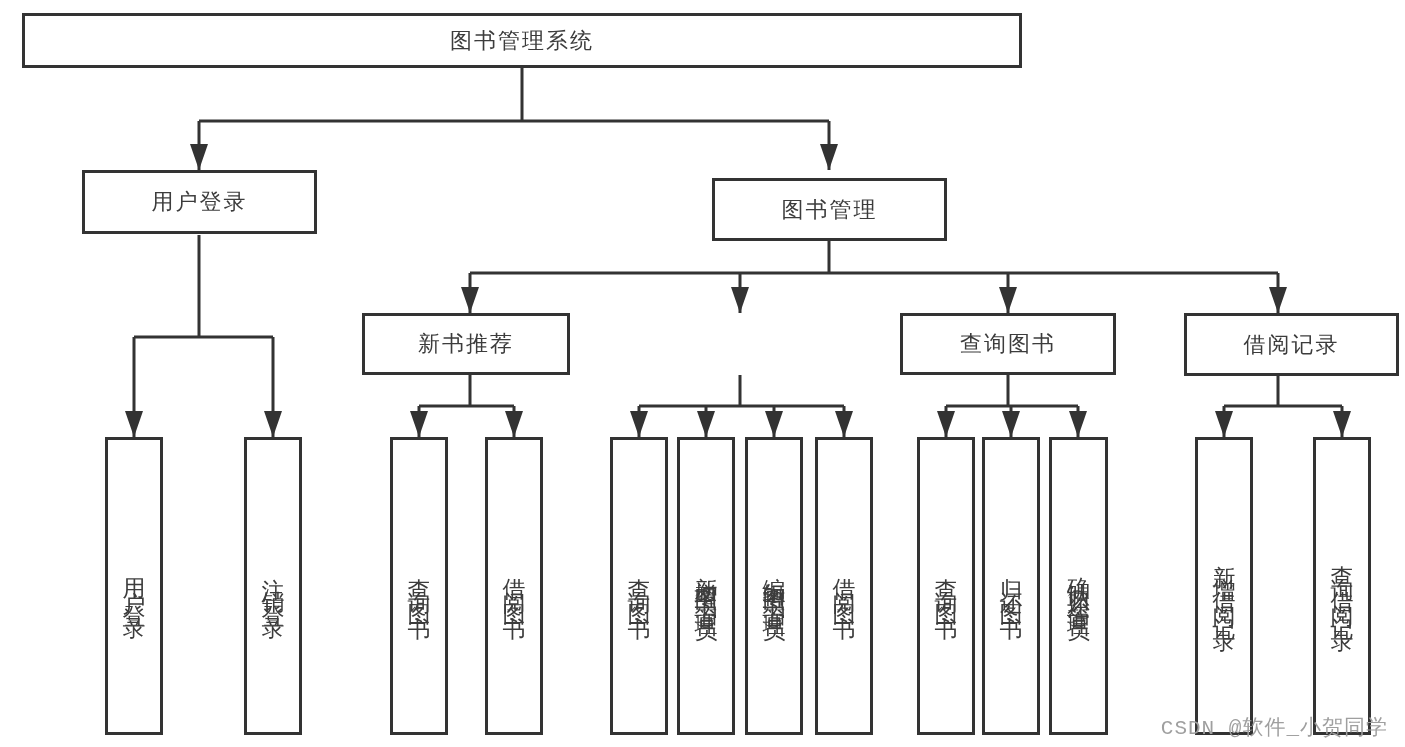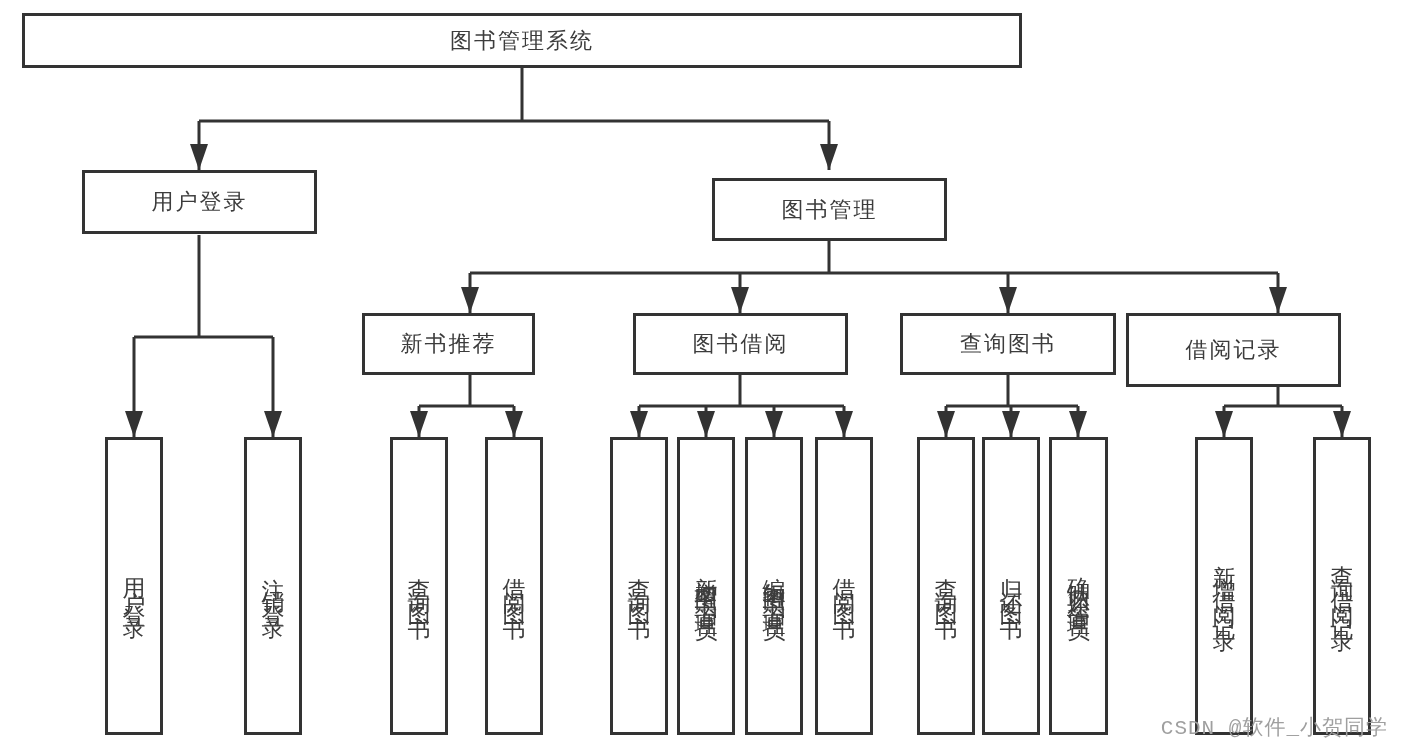--- a/index.html
+++ b/index.html
@@ -125,30 +125,27 @@
     <span class="hlabel">图书管理系统</span>
   </div>
 
   <div class="node" style="left:82px;top:170px;width:235px;height:64px">
     <span class="hlabel">用户登录</span>
   </div>
   <div class="node" style="left:712px;top:178px;width:235px;height:63px">
     <span class="hlabel">图书管理</span>
   </div>
 
-  <div class="node" style="left:362px;top:313px;width:173px;height:62px">
+  <div class="node" style="left:362px;top:313px;width:208px;height:62px">
     <span class="hlabel">新书推荐</span>
-  </div>
-  <div class="node" style="left:633px;top:313px;width:215px;height:62px">
-    <span class="hlabel">图书借阅</span>
   </div>
   <div class="node" style="left:900px;top:313px;width:216px;height:62px">
     <span class="hlabel">查询图书</span>
   </div>
-  <div class="node" style="left:1126px;top:313px;width:215px;height:74px">
+  <div class="node" style="left:1184px;top:313px;width:215px;height:63px">
     <span class="hlabel">借阅记录</span>
   </div>
 
   <div class="node" style="left:105px;top:437px;width:58px;height:298px">
     <span class="vlabel">用户登录</span>
   </div>
   <div class="node" style="left:244px;top:437px;width:58px;height:298px">
     <span class="vlabel">注销登录</span>
   </div>
 

